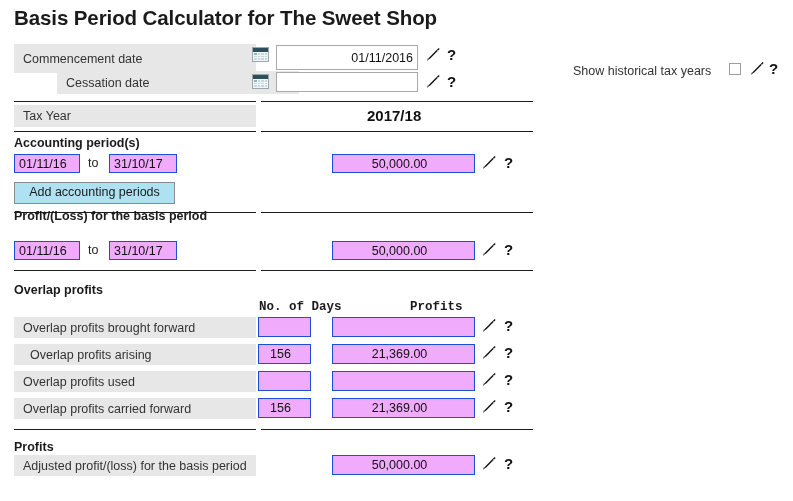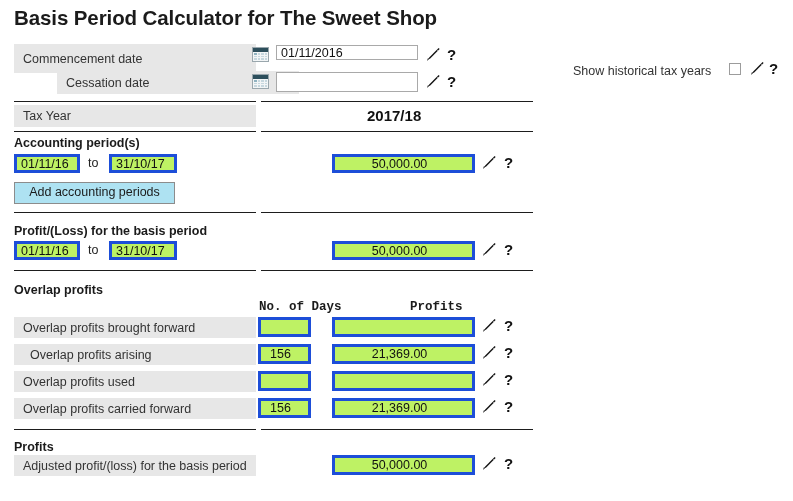--- a/index.html
+++ b/index.html
@@ -53,22 +53,22 @@
     box-sizing: border-box;
     border: 1px solid #a9a9a9;
     background: #ffffff;
     font-family: "Liberation Sans", sans-serif;
     font-size: 12.5px;
     color: #111;
     padding: 0 4px;
     outline: none;
   }
   .yellow {
-    background: #bef264;
-    border: 3px solid #1d4ed8;
+    background: #f0abfc;
+    border: 1px solid #1d4ed8;
   }
   .num { text-align: center; padding-right: 12px; }
 
   
   .cal-icon {
     position: absolute;
     width: 17px;
     height: 15px;
     box-sizing: border-box;
     border: 1px solid #9aa7ad;
@@ -191,21 +191,21 @@
       <i></i>
       <i></i>
       <i></i>
     <i></i>
       <i></i>
       <i></i>
       <i></i>
   </div>
 </div>
 
-<input class="txt-input" style="left: 276px; top: 45px; width: 142px; height: 15px;" value="01/11/2016">
+<input class="txt-input" style="left: 276px; top: 45px; width: 142px; height: 25px; text-align: right;" value="01/11/2016">
 
 <div class="pencil" style="left:424px;top:47px;">
   <svg width="16" height="15" viewBox="0 0 16 15">
     <path d="M14.6 1.0 L15.6 2.0 L6.2 11.5 L4.2 12.6 L5.2 10.4 Z" fill="#111"></path>
     <path d="M3.0 13.9 L5.0 12.0 L4.0 11.0 Z" fill="#111"></path>
     <path d="M12.8 2.6 L14.0 3.8" stroke="#fff" stroke-width="0.7" fill="none"></path>
   </svg>
 </div>
 <div class="qmark" style="left:447px;top:47px;">?</div>
 
@@ -274,21 +274,21 @@
     <path d="M12.8 2.6 L14.0 3.8" stroke="#fff" stroke-width="0.7" fill="none"></path>
   </svg>
 </div>
 <div class="qmark" style="left:504px;top:155px;">?</div>
 
 <div class="btn-add" style="left:14px;top:182px;width:161px;height:22px;">Add accounting periods</div>
 
 <div class="sep sep-left" style="top:212px;"></div>
 <div class="sep sep-right" style="top:212px;"></div>
 
-<div class="sec-head" style="left:14px;top:224px;">Profit/(Loss) for the basis period</div>
+<div class="sec-head" style="left:14px;top:209px;">Profit/(Loss) for the basis period</div>
 
 <input class="txt-input yellow" style="left: 14px; top: 241px; width: 66px; height: 19px;" value="01/11/16">
 <div class="to-word" style="left:88px;top:243px;">to</div>
 <input class="txt-input yellow" style="left: 109px; top: 241px; width: 68px; height: 19px;" value="31/10/17">
 <input class="txt-input yellow num" style="left: 332px; top: 241px; width: 143px; height: 19px;" value="50,000.00">
 
 <div class="pencil" style="left:480px;top:242px;">
   <svg width="16" height="15" viewBox="0 0 16 15">
     <path d="M14.6 1.0 L15.6 2.0 L6.2 11.5 L4.2 12.6 L5.2 10.4 Z" fill="#111"></path>
     <path d="M3.0 13.9 L5.0 12.0 L4.0 11.0 Z" fill="#111"></path>

